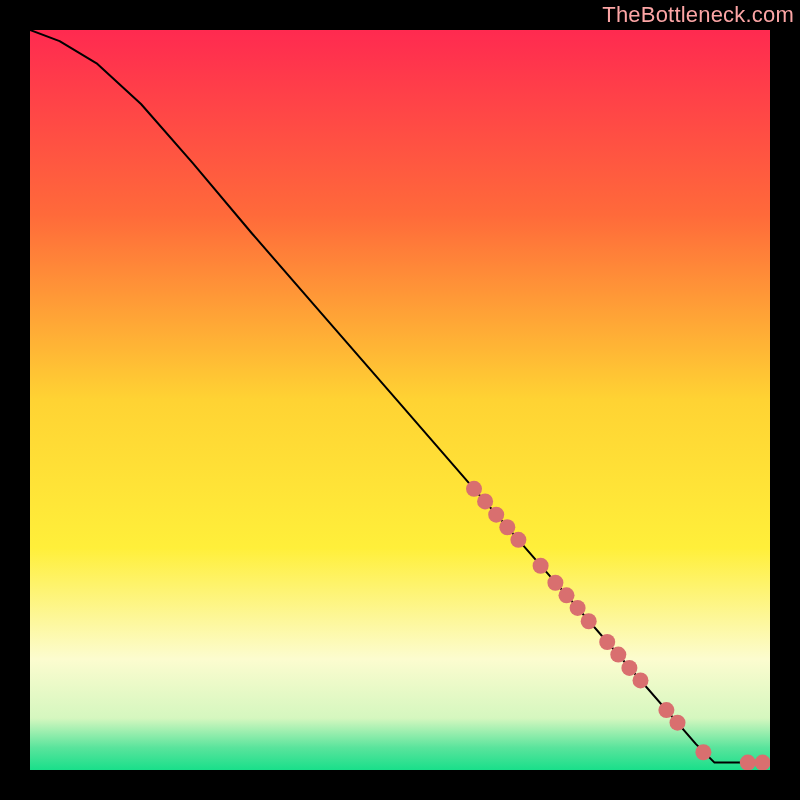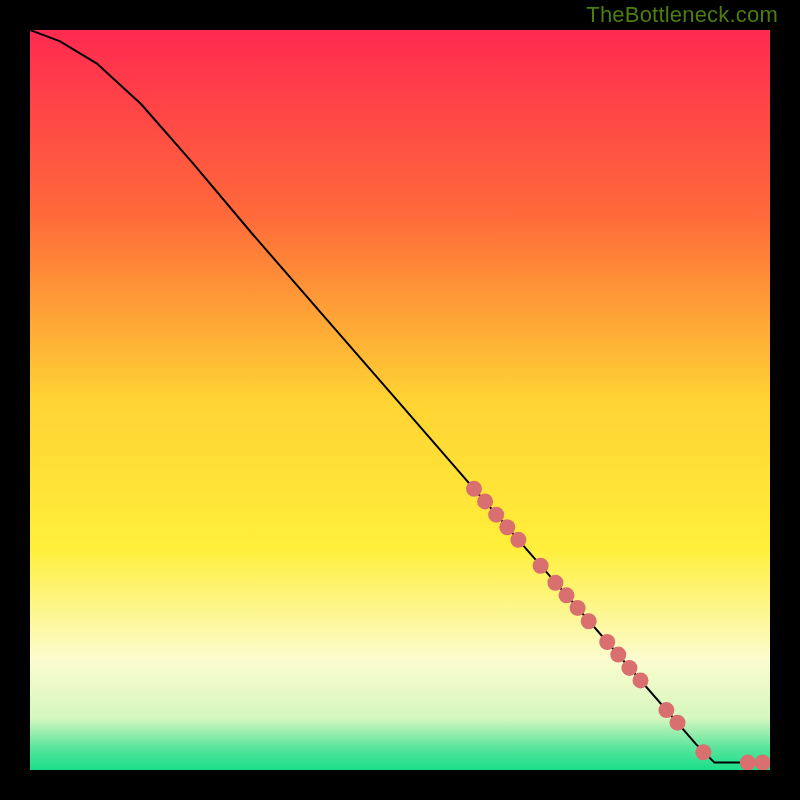--- a/index.html
+++ b/index.html
@@ -13,22 +13,22 @@
   }
   .stage {
     position: relative;
     width: 800px;
     height: 800px;
     background: #000000;
   }
   .watermark {
     position: absolute;
     top: 2px;
-    right: 22px;
-    color: #4d7c0f;
+    right: 6px;
+    color: #fca5a5;
     font-size: 22px;
     font-weight: 500;
     letter-spacing: 0.2px;
     z-index: 10;
   }
   .plot {
     position: absolute;
     left: 30px;
     top: 30px;
     width: 740px;

